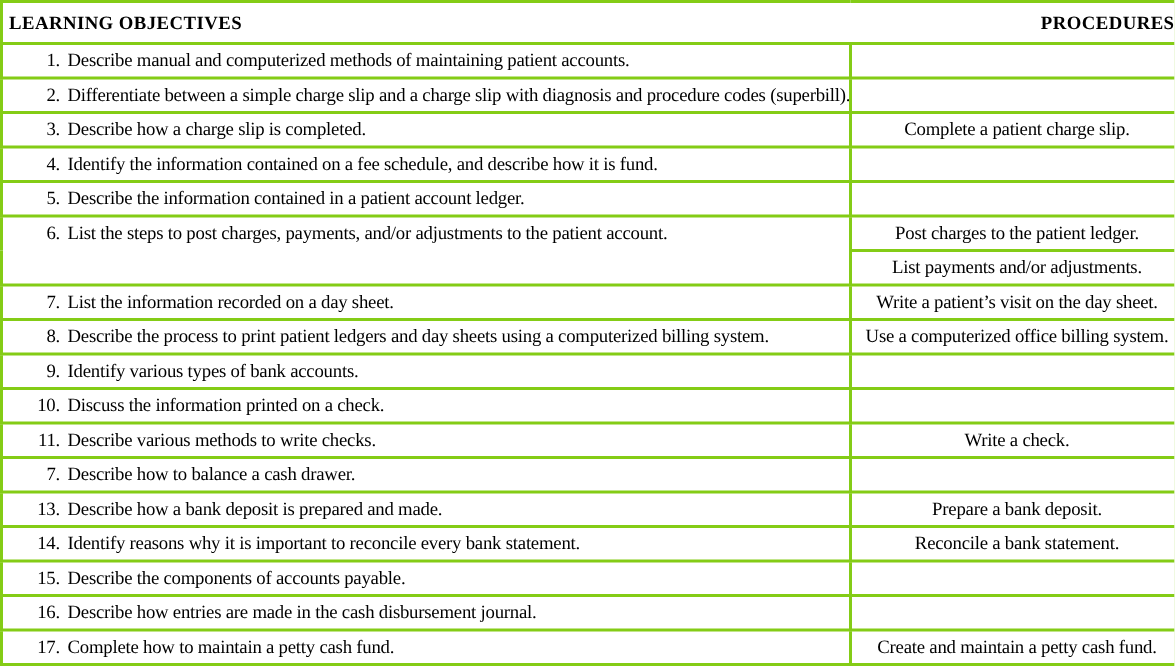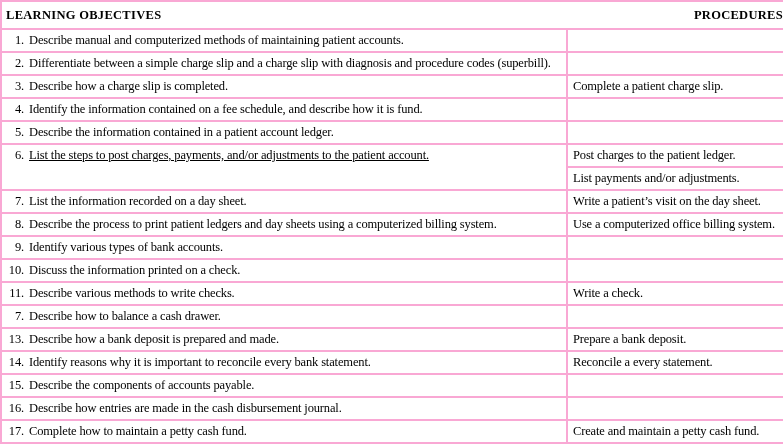--- a/index.html
+++ b/index.html
@@ -17,21 +17,21 @@
   table.grid {
     border-collapse: collapse;
     table-layout: fixed;
     width: 783px;
     color: #000000;
     font-family: "Liberation Serif", "DejaVu Serif", serif;
   }
   table.grid col.col-obj  { width: 566px; }
   table.grid col.col-proc { width: 217px; }
   th, td {
-    border: 2px solid #f9a8d4;
+    border: 2px solid #84cc16;
     overflow: hidden;
     white-space: nowrap;
     box-sizing: content-box;
   }
   th {
     height: 26px;
     font-size: 12.5px;
     font-weight: bold;
     text-align: left;
     vertical-align: middle;
@@ -40,26 +40,25 @@
   }
   th.th-obj  { border-right: none; padding-left: 4px; }
   th.th-proc { border-left: none;  padding-left: 1px; text-align: right; }
   td {
     height: 21px;
     font-size: 12.5px;
     letter-spacing: -0.15px;
     vertical-align: middle;
     padding: 0;
   }
-  td.obj  { padding-left: 0; }
-  td.proc { padding-left: 5px; }
+  td.obj  { padding-left: 16px; }
+  td.proc { padding-left: 5px; text-align: center; }
   td.obj-span {
     vertical-align: top;
     padding-top: 3px;
-    text-decoration: underline;
   }
   .num {
     display: inline-block;
     width: 22px;
     text-align: right;
     margin-right: 5px;
   }
 </style>
 </head>
 <body>
@@ -128,21 +127,21 @@
     <tr>
       <td class="obj"><span class="num">7.</span><span>Describe how to balance a cash drawer.</span></td>
       <td class="proc"></td>
     </tr>
     <tr>
       <td class="obj"><span class="num">13.</span><span>Describe how a bank deposit is prepared and made.</span></td>
       <td class="proc">Prepare a bank deposit.</td>
     </tr>
     <tr>
       <td class="obj"><span class="num">14.</span><span>Identify reasons why it is important to reconcile every bank statement.</span></td>
-      <td class="proc">Reconcile a every statement.</td>
+      <td class="proc">Reconcile a bank statement.</td>
     </tr>
     <tr>
       <td class="obj"><span class="num">15.</span><span>Describe the components of accounts payable.</span></td>
       <td class="proc"></td>
     </tr>
     <tr>
       <td class="obj"><span class="num">16.</span><span>Describe how entries are made in the cash disbursement journal.</span></td>
       <td class="proc"></td>
     </tr>
     <tr>

